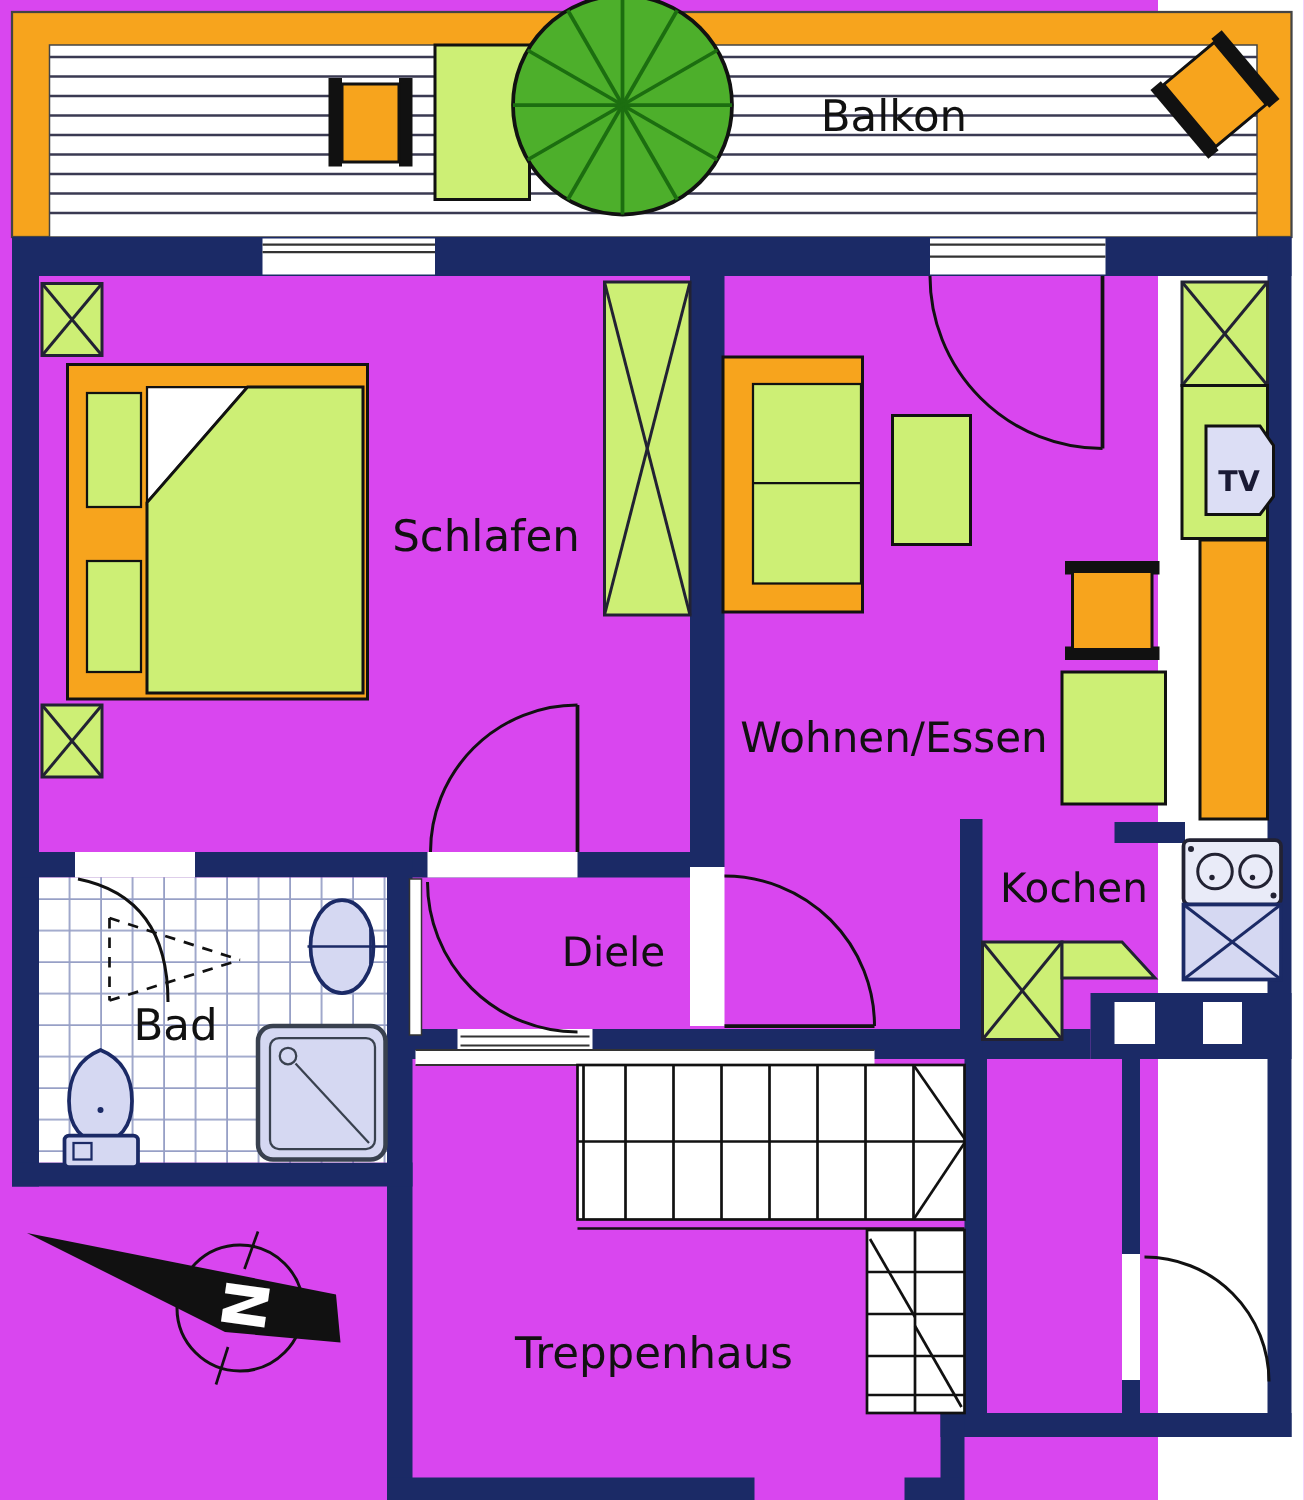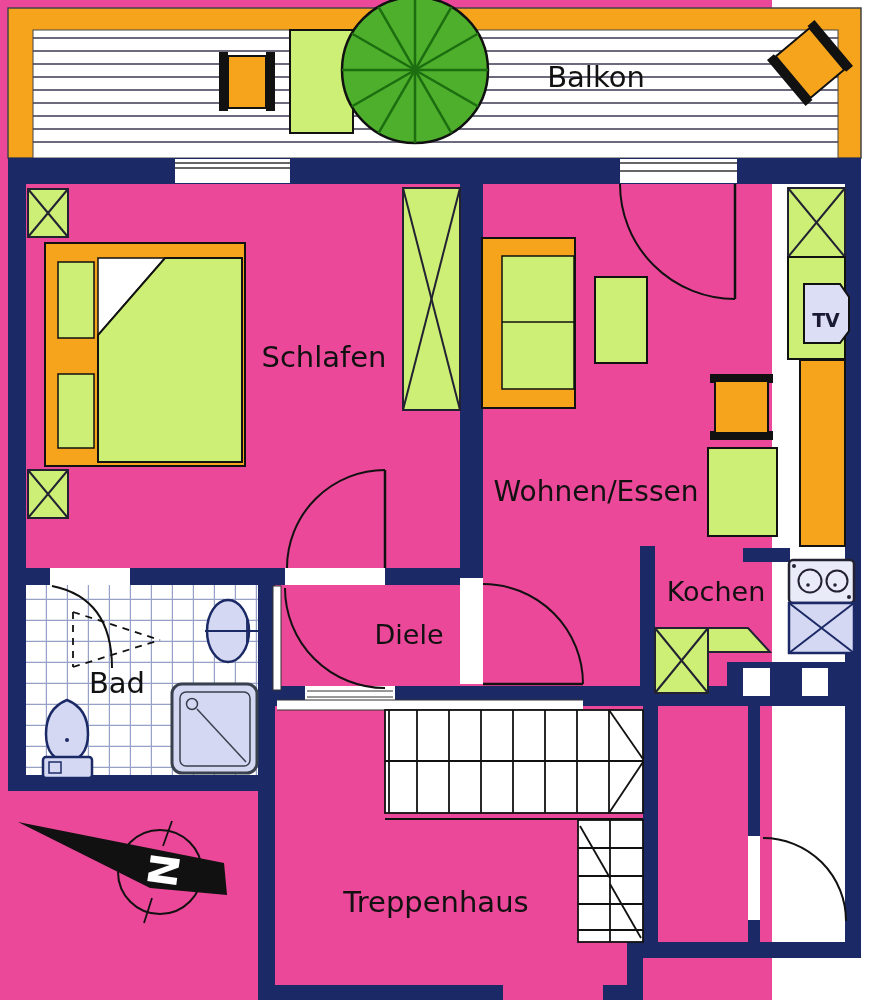--- a/index.html
+++ b/index.html
@@ -1,16 +1,16 @@
 <!DOCTYPE html>
 <html><head>
 <meta charset="utf-8">
 <style>
   html,body{margin:0;padding:0;background:#ffffff;}
-  .plan-wrap{width:772px;height:1000px;position:relative;background:#ec4899;}
+  .plan-wrap{width:772px;height:1000px;position:relative;background:#d946ef;}
   svg{display:block;}
   text{font-family:"DejaVu Sans","Liberation Sans",sans-serif;fill:#111;}
   .room-label{font-size:29px;}
   .small-label{font-size:19px;font-weight:bold;fill:#1a1a34;}
   .north-label{font-size:40px;font-weight:bold;fill:#ffffff;}
 </style>
 </head>
 <body>
 
 <div class="plan-wrap">

